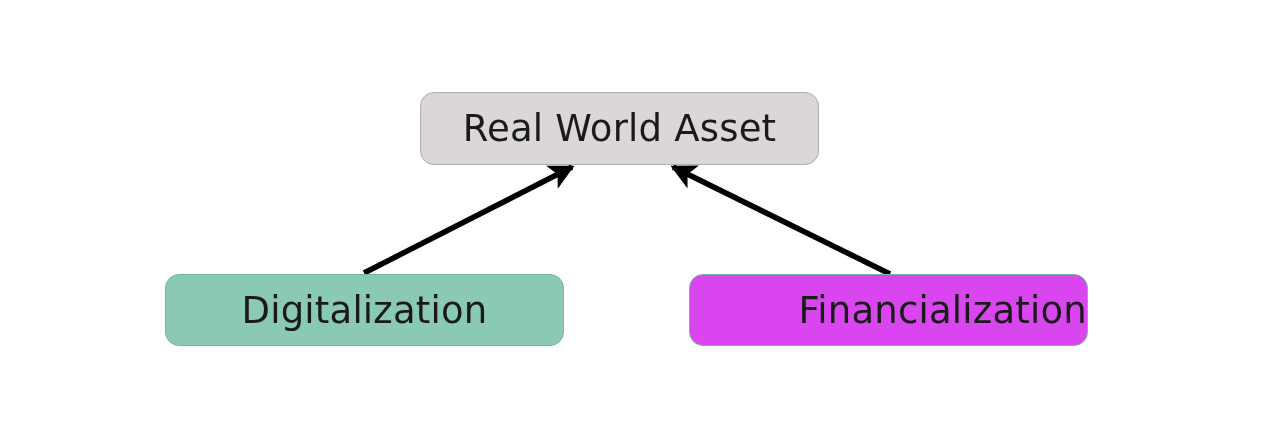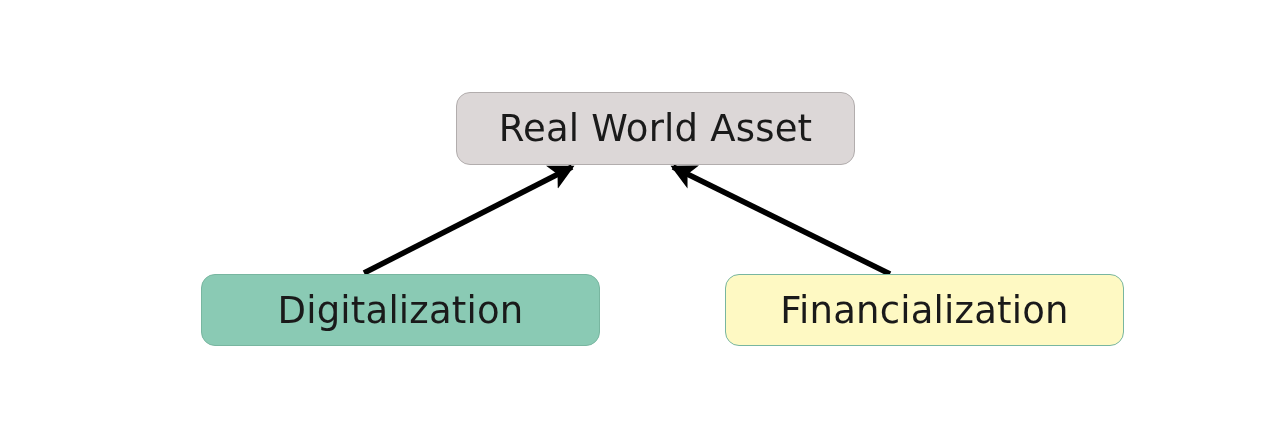--- a/index.html
+++ b/index.html
@@ -31,21 +31,20 @@
     display: flex;
     align-items: center;
     justify-content: center;
     border-radius: 14px;
     border: 1px solid #b2adad;
     color: #1a1a1a;
     font-weight: 400;
     letter-spacing: 0.2px;
     white-space: nowrap;
     line-height: 1;
-    margin-left: 36px;
   }
   .node-label {
     display: block;
   }
   #node-real-world-asset {
     left: 420px;
     top: 92px;
     width: 399px;
     height: 73px;
     background: #dcd7d7;
@@ -60,23 +59,24 @@
     background: #8acab4;
     border-color: #78b6a0;
     font-size: 37px;
     justify-content: center;
   }
   #node-financialization {
     left: 689px;
     top: 274px;
     width: 399px;
     height: 72px;
-    background: #fef9c3;
+    background: #d946ef;
     border-color: #78b6a0;
     font-size: 37px;
+    justify-content: flex-end;
   }
 </style>
 </head>
 <body>
 
 <div id="diagram-canvas">
 
   <svg id="arrow-layer" viewBox="0 0 1272 437" width="1272" height="437" xmlns="http://www.w3.org/2000/svg">
     <defs>
       <marker id="arrowhead-left" markerWidth="5.2" markerHeight="5.2" refX="4.1" refY="2.6" orient="auto" markerUnits="strokeWidth">

